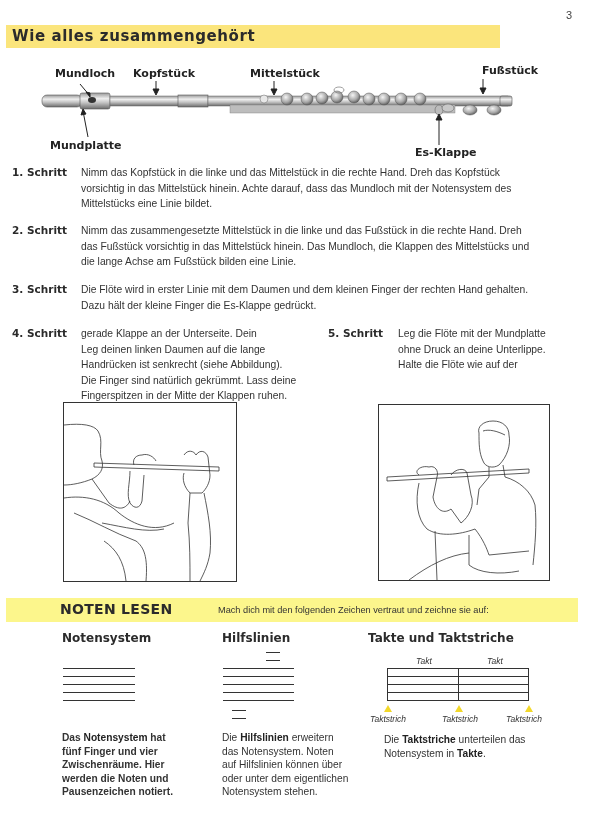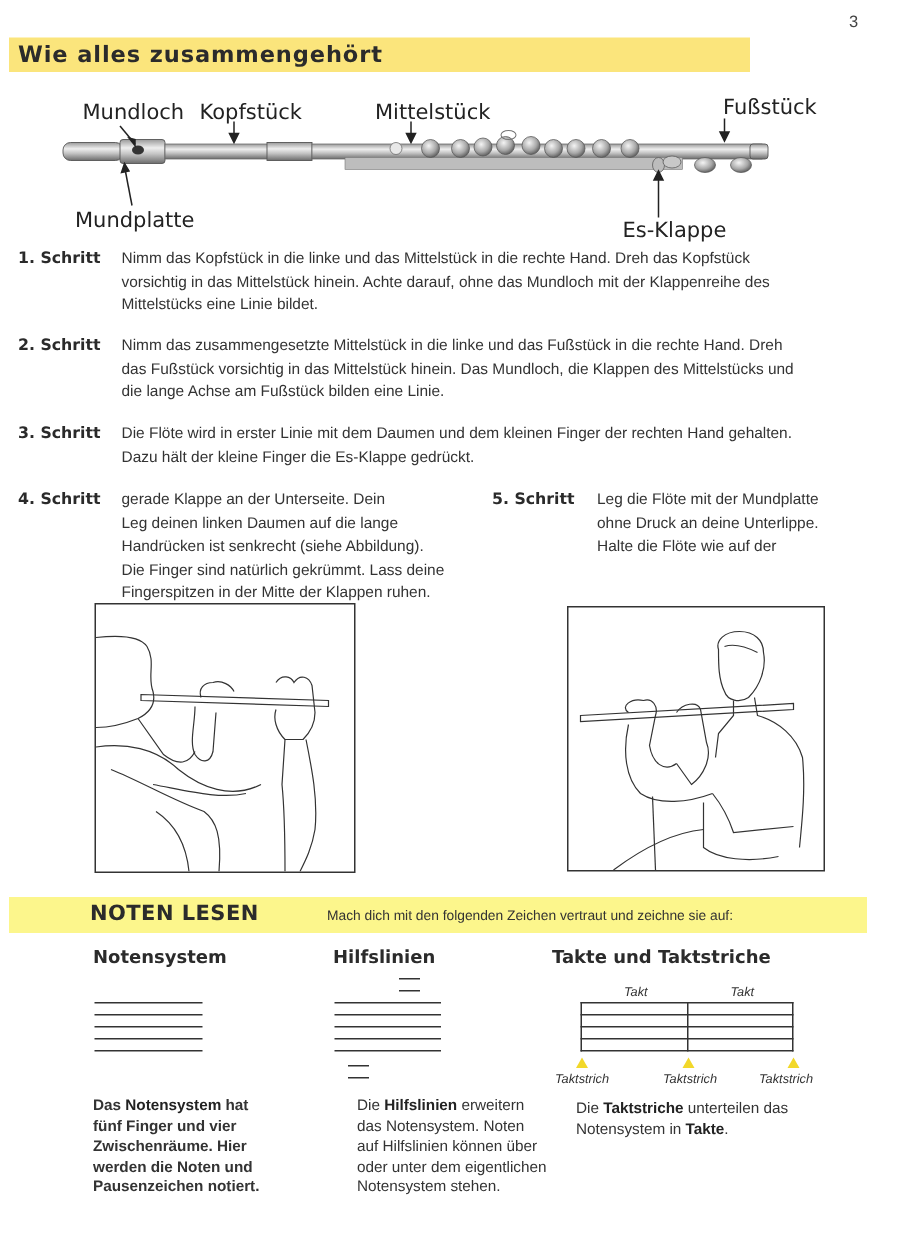--- a/index.html
+++ b/index.html
@@ -5,21 +5,21 @@
   html, body { margin:0; padding:0; }
   body {
     width:600px; height:826px; background:#ffffff; position:relative; overflow:hidden;
     font-family: "DejaVu Sans", sans-serif; color:#2a2a2a;
   }
   .abs { position:absolute; }
   .page-num { left:566px; top:9px; font-size:11px; color:#444; font-family:"Liberation Sans", sans-serif; }
   .title-bar { left:6px; top:25px; width:494px; height:23px; background:#fbe57c; }
   .title-text { left:12px; top:27px; font-size:15px; font-weight:bold; color:#2b2b2b; letter-spacing:0.6px; font-family:"DejaVu Sans", sans-serif; }
 
-  .flute-label { font-size:14px; font-weight:normal; color:#222; font-family:"DejaVu Sans", sans-serif; white-space:nowrap; }
+  .flute-label { font-size:11px; font-weight:bold; color:#222; font-family:"DejaVu Sans", sans-serif; white-space:nowrap; }
 
   .step-label { font-size:10.5px; font-weight:bold; color:#2a2a2a; font-family:"DejaVu Sans", sans-serif; white-space:nowrap; }
   .step-text { font-size:10.3px; line-height:15.5px; color:#333; font-family:"Liberation Sans", sans-serif; }
 
   .photo-frame { border:1px solid #333; background:#fff; }
 
   .noten-bar { left:6px; top:598px; width:572px; height:24px; background:#fcf68c; }
   .noten-title { left:60px; top:601px; font-size:14px; font-weight:bold; color:#2b2b2b; font-family:"DejaVu Sans", sans-serif; letter-spacing:0.3px;}
   .noten-sub { left:218px; top:605px; font-size:9.2px; color:#333; font-family:"Liberation Sans", sans-serif; }
 
@@ -104,21 +104,21 @@
   <div class="abs flute-label" style="left:250px;top:12px;">Mittelstück</div>
   <div class="abs flute-label" style="left:461px;top:9px;margin-left:21px;">Fußstück</div>
   <div class="abs flute-label" style="left:50px;top:84px;">Mundplatte</div>
   <div class="abs flute-label" style="left:415px;top:91px;">Es-Klappe</div>
 </div>
 
 <div class="abs" style="left:12px;top:165px;width:580px;">
   <div class="abs step-label" style="left:0;top:1px;">1. Schritt</div>
   <div class="abs step-text" style="left:69px;top:0;width:510px;">
     <div>Nimm das Kopfstück in die linke und das Mittelstück in die rechte Hand. Dreh das Kopfstück</div>
-    <div>vorsichtig in das Mittelstück hinein. Achte darauf, ohne das Mundloch mit der Klappenreihe des</div>
+    <div>vorsichtig in das Mittelstück hinein. Achte darauf, dass das Mundloch mit der Notensystem des</div>
     <div>Mittelstücks eine Linie bildet.</div>
   </div>
 </div>
 
 <div class="abs" style="left:12px;top:223px;width:580px;">
   <div class="abs step-label" style="left:0;top:1px;">2. Schritt</div>
   <div class="abs step-text" style="left:69px;top:0;width:510px;">
     <div>Nimm das zusammengesetzte Mittelstück in die linke und das Fußstück in die rechte Hand. Dreh</div>
     <div>das Fußstück vorsichtig in das Mittelstück hinein. Das Mundloch, die Klappen des Mittelstücks und</div>
     <div>die lange Achse am Fußstück bilden eine Linie.</div>
@@ -223,21 +223,21 @@
     <div class="staff-line" style="left:1px;top:38px;width:71px;"></div>
     <div class="staff-line" style="left:1px;top:46px;width:71px;"></div>
     <div class="staff-line" style="left:1px;top:54px;width:71px;"></div>
     <div class="staff-line" style="left:1px;top:62px;width:71px;"></div>
     <div class="staff-line" style="left:1px;top:70px;width:71px;"></div>
   </div>
   <div>
     <div class="staff-line" style="left:10px;top:80px;width:14px;"></div>
     <div class="staff-line" style="left:10px;top:88px;width:14px;"></div>
   </div>
-  <div class="abs col-text" style="left:16px;top:101px;width:140px;">
+  <div class="abs col-text" style="left:0;top:101px;width:140px;">
     <div><span>Die </span><b>Hilfslinien</b><span> erweitern</span></div>
     <div>das Notensystem. Noten</div>
     <div>auf Hilfslinien können über</div>
     <div>oder unter dem eigentlichen</div>
     <div>Notensystem stehen.</div>
   </div>
 </div>
 
 <div class="abs" style="left:366px;top:630px;width:220px;height:170px;">
   <div class="abs col-head" style="left:2px;top:1px;text-align:right;">Takte und Taktstriche</div>

